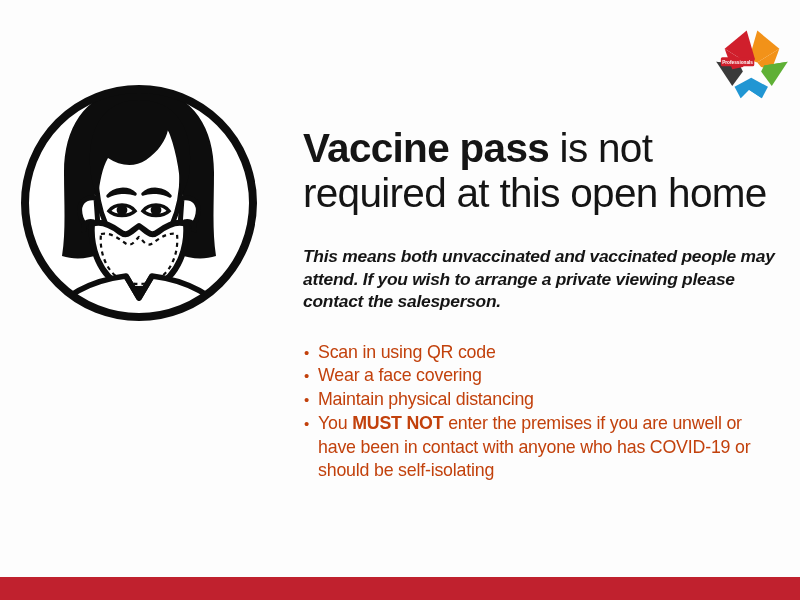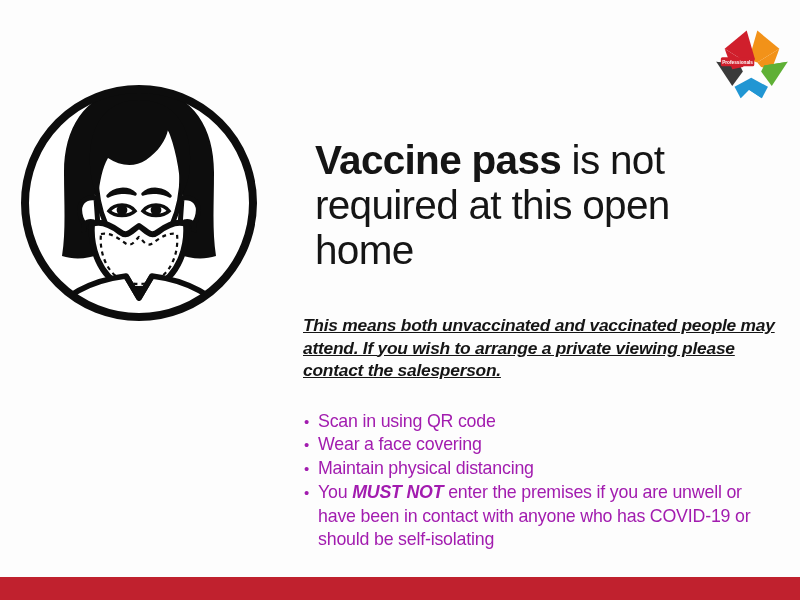--- a/index.html
+++ b/index.html
@@ -48,57 +48,56 @@
     top: 126px;
     width: 478px;
   }
 
   #headline {
     font-size: 40.5px;
     line-height: 45px;
     color: #151515;
     letter-spacing: -0.7px;
     font-weight: 400;
-    margin: 12px;
+    margin: 0;
   }
   #headline .hl-strong { font-weight: 700; }
 
   #subtitle {
     margin: 0;
     padding-top: 29px;
     font-size: 17.4px;
     line-height: 22.5px;
     font-style: italic;
     font-weight: 700;
     color: #151515;
     letter-spacing: -0.25px;
-    text-decoration: underline;
   }
 
   #bullets {
     list-style: none;
     margin: 0;
     padding: 28px 0 0 0;
   }
   #bullets li {
     position: relative;
     padding-left: 15px;
     font-size: 17.8px;
     line-height: 23.8px;
-    color: #a21caf;
+    color: #c2410c;
     letter-spacing: -0.2px;
   }
   #bullets li::before {
     content: "\2022";
     position: absolute;
     left: 1px;
     top: 0;
     font-size: 15px;
   }
-  #bullets li b { font-weight: 700; font-style: italic; }
+  #bullets li b { font-weight: 700; }
 
   
   #bottom-bar {
     position: absolute;
     left: 0;
     right: 0;
     bottom: 0;
     height: 23px;
     background: #C0212E;
   }

